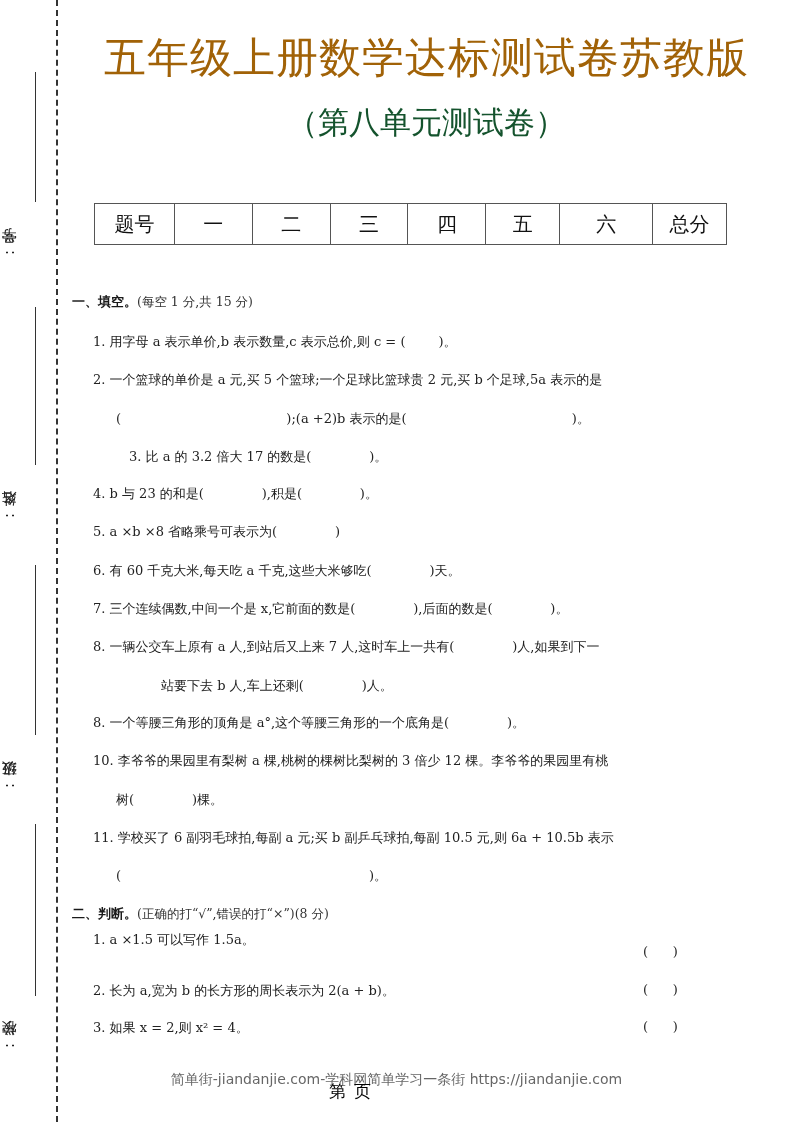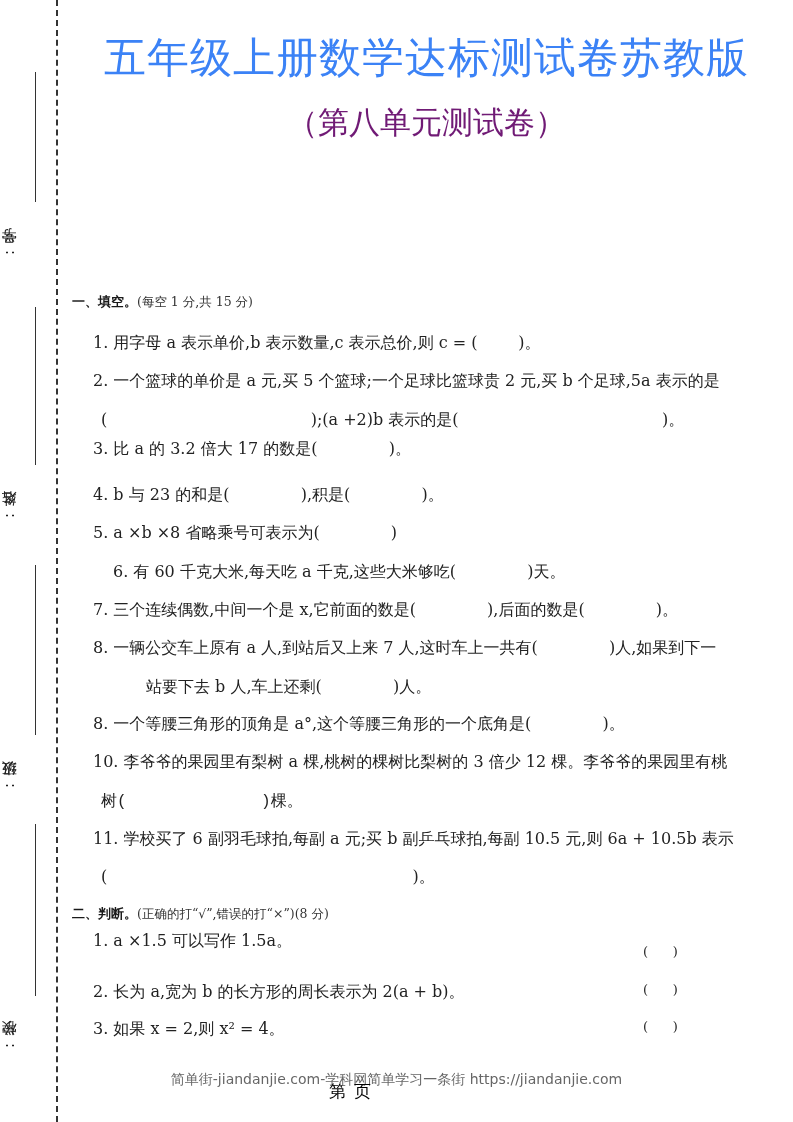--- a/index.html
+++ b/index.html
@@ -6,34 +6,34 @@
   html, body { width: 793px; height: 1122px; background: #ffffff; overflow: hidden; }
   body { position: relative; font-family: "DejaVu Serif", "Liberation Serif", serif; color: #1a1a1a; }
 
   
   .dash-line { position: absolute; left: 56px; top: 0; height: 1122px; border-left: 2px dashed #333; }
   .side-label { position: absolute; left: 0; width: 24px; font-family: "DejaVu Sans", sans-serif; font-size: 15px; color: #222;
                 writing-mode: vertical-rl; transform: rotate(180deg); white-space: nowrap; }
   .side-line { position: absolute; left: 35px; width: 0; border-left: 1.5px solid #333; }
 
   .title { position: absolute; left: 60px; width: 733px; top: 30px; text-align: center;
-           font-family: "DejaVu Sans", sans-serif; font-size: 42px; font-weight: normal; color: #3b82f6; letter-spacing: 1px; }
+           font-family: "DejaVu Sans", sans-serif; font-size: 42px; font-weight: normal; color: #a16207; letter-spacing: 1px; }
   .subtitle { position: absolute; left: 60px; width: 733px; top: 102px; text-align: center;
-              font-family: "DejaVu Sans", sans-serif; font-size: 31px; color: #701a75; }
+              font-family: "DejaVu Sans", sans-serif; font-size: 31px; color: #14532d; }
 
   table.score { position: absolute; left: 94px; top: 203px; width: 633px; border-collapse: collapse;
                 font-family: "DejaVu Sans", sans-serif; font-size: 20px; }
   table.score td { border: 1px solid #555; height: 41px; text-align: center; vertical-align: middle; color: #111; }
 
   .section-head { position: absolute; left: 72px; font-size: 13px; }
   .section-head .bold { font-family: "DejaVu Sans", sans-serif; font-weight: bold; }
   .section-head .note { font-size: 12.5px; color: #333; }
 
-  .q { position: absolute; left: 93px; font-size: 16px; white-space: pre; color: #222; }
-  .q.indent { left: 101px; text-align: right; }
+  .q { position: absolute; left: 93px; font-size: 13px; white-space: pre; color: #222; }
+  .q.indent { left: 116px; text-align: right; }
   .judge-paren { position: absolute; left: 643px; font-size: 13px; white-space: pre; color: #222; }
 
   .footer-watermark { position: absolute; left: 0; width: 793px; top: 1071px; text-align: center;
                       font-family: "DejaVu Sans", sans-serif; font-size: 14px; color: #666; }
   .footer-page { position: absolute; left: 0; width: 708px; top: 1080px; text-align: center;
                  font-family: "DejaVu Sans", sans-serif; font-size: 17px; color: #000; letter-spacing: 8px; }
 </style>
 </head>
 <body>
 
@@ -54,40 +54,50 @@
 <div>
   <div class="side-line" style="top:824px;height:172px;"></div>
   <div class="side-label" style="top:998px;height:50px;">学校:</div>
 </div>
 
 <div class="title">五年级上册数学达标测试卷苏教版</div>
 <div class="subtitle">（第八单元测试卷）</div>
 
 <table class="score">
   <tbody>
+      <tr>
+    <td style="width:80px">题号</td>
+    <td style="width:78px">一</td>
+    <td style="width:78px">二</td>
+    <td style="width:78px">三</td>
+    <td style="width:78px">四</td>
+    <td style="width:74px">五</td>
+    <td style="width:93px">六</td>
+    <td style="width:74px">总分</td>
+  </tr>
 </tbody>
   </table>
 
 <div class="section-head" style="top:293px;text-align:center;">
   <span class="bold">一、填空。</span><span class="note">(每空 1 分,共 15 分)</span>
 </div>
 
 <div class="q" style="top:333px;">1. 用字母 a 表示单价,b 表示数量,c 表示总价,则 c = (        )。</div>
 <div class="q" style="top:371px;">2. 一个篮球的单价是 a 元,买 5 个篮球;一个足球比篮球贵 2 元,买 b 个足球,5a 表示的是</div>
 <div class="q indent" style="top:410px;">(                                        );(a +2)b 表示的是(                                        )。</div>
-<div class="q" style="top:439px;">3. 比 a 的 3.2 倍大 17 的数是(              )。</div>
+<div class="q" style="top:448px;margin-left:36px;">3. 比 a 的 3.2 倍大 17 的数是(              )。</div>
 <div class="q" style="top:485px;">4. b 与 23 的和是(              ),积是(              )。</div>
 <div class="q" style="top:523px;">5. a ×b ×8 省略乘号可表示为(              )</div>
-<div class="q" style="top:562px;margin-left:20px;">6. 有 60 千克大米,每天吃 a 千克,这些大米够吃(              )天。</div>
+<div class="q" style="top:562px;">6. 有 60 千克大米,每天吃 a 千克,这些大米够吃(              )天。</div>
 <div class="q" style="top:600px;">7. 三个连续偶数,中间一个是 x,它前面的数是(              ),后面的数是(              )。</div>
 <div class="q" style="top:638px;">8. 一辆公交车上原有 a 人,到站后又上来 7 人,这时车上一共有(              )人,如果到下一</div>
 <div class="q indent" style="top:677px;margin-left:45px;">站要下去 b 人,车上还剩(              )人。</div>
 <div class="q" style="top:714px;">8. 一个等腰三角形的顶角是 a°,这个等腰三角形的一个底角是(              )。</div>
 <div class="q" style="top:752px;text-align:center;">10. 李爷爷的果园里有梨树 a 棵,桃树的棵树比梨树的 3 倍少 12 棵。李爷爷的果园里有桃</div>
-<div class="q indent" style="top:791px;font-family:Liberation Mono, monospace;">树(              )棵。</div>
+<div class="q indent" style="top:791px;">树(              )棵。</div>
 <div class="q" style="top:829px;">11. 学校买了 6 副羽毛球拍,每副 a 元;买 b 副乒乓球拍,每副 10.5 元,则 6a + 10.5b 表示</div>
 <div class="q indent" style="top:867px;">(                                                            )。</div>
 
 <div class="section-head" style="top:905px;">
   <span class="bold">二、判断。</span><span class="note">(正确的打“√”,错误的打“×”)(8 分)</span>
 </div>
 
 <div class="q" style="top:931px;">1. a ×1.5 可以写作 1.5a。</div>
 <div class="judge-paren" style="top:944px;">(      )</div>
 <div class="q" style="top:982px;">2. 长为 a,宽为 b 的长方形的周长表示为 2(a + b)。</div>

